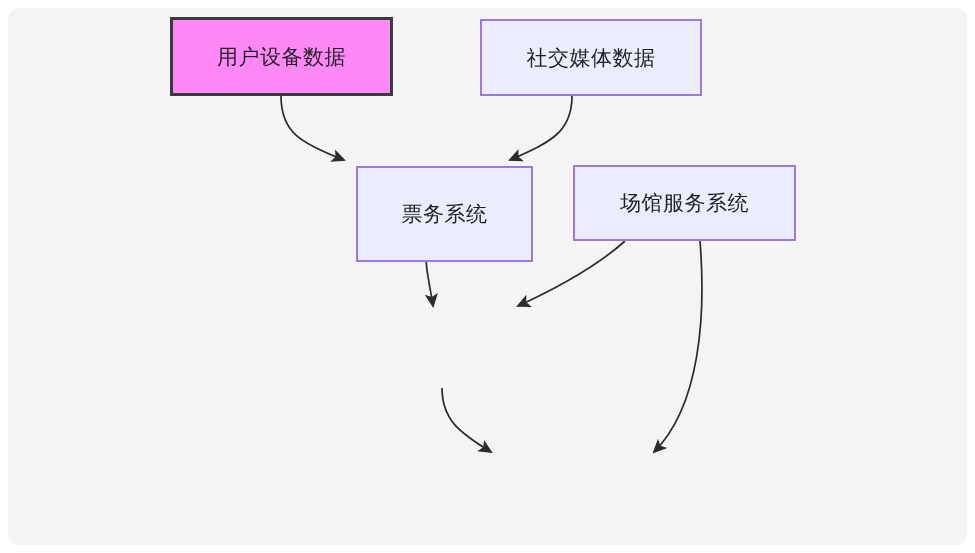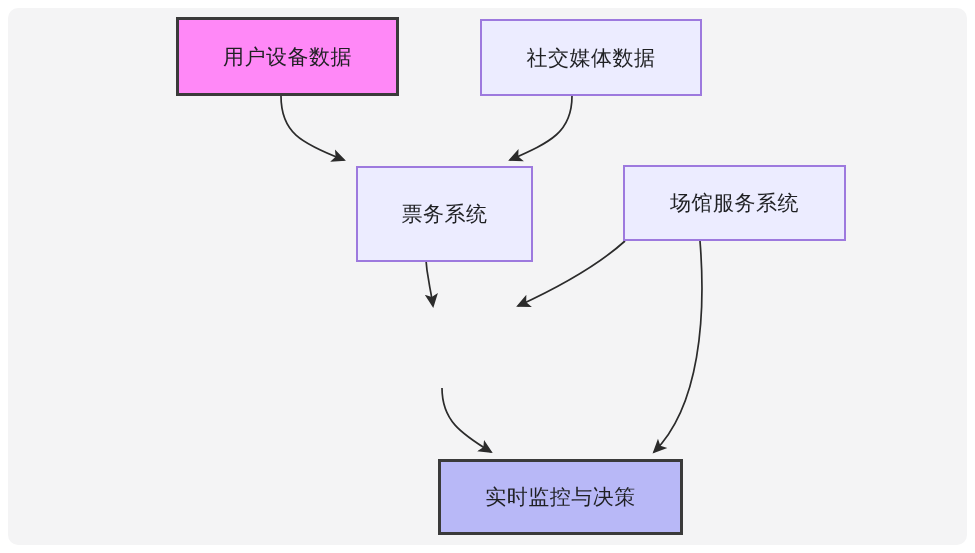--- a/index.html
+++ b/index.html
@@ -80,33 +80,30 @@
 
     <path d="M 425,242 C 425,272 430,284 433,306" fill="none" stroke="#2b2b2b" stroke-width="1.7" marker-end="url(#arrowhead)"></path>
 
     <path d="M 625,241 C 605,259 568,283 518,306" fill="none" stroke="#2b2b2b" stroke-width="1.7" marker-end="url(#arrowhead)"></path>
 
     <path d="M 442,388 C 442,420 460,433 491,452" fill="none" stroke="#2b2b2b" stroke-width="1.7" marker-end="url(#arrowhead)"></path>
 
     <path d="M 700,241 C 706,316 700,406 654,452" fill="none" stroke="#2b2b2b" stroke-width="1.7" marker-end="url(#arrowhead)"></path>
   </svg>
 
-  <div class="node style-highlight-pink" style="left:176px; top:17px; width:223px; height:79px;">
+  <div class="node style-highlight-pink" style="left:170px; top:17px; width:223px; height:79px;">
     <span class="node-label">用户设备数据</span>
   </div>
 
   <div class="node style-default" style="left:461px; top:19px; width:222px; height:77px;">
     <span class="node-label">社交媒体数据</span>
   </div>
 
   <div class="node style-default" style="left:337px; top:166px; width:177px; height:96px;">
     <span class="node-label">票务系统</span>
   </div>
 
-  <div class="node style-default" style="left:604px; top:165px; width:223px; height:76px;">
+  <div class="node style-default" style="left:554px; top:165px; width:223px; height:76px;">
     <span class="node-label">场馆服务系统</span>
   </div>
 
 
-  <div class="node style-highlight-blue" style="left:438px; top:459px; width:245px; height:76px;">
-    <span class="node-label">实时监控与决策</span>
-  </div>
 </div>
 
 </body></html>

